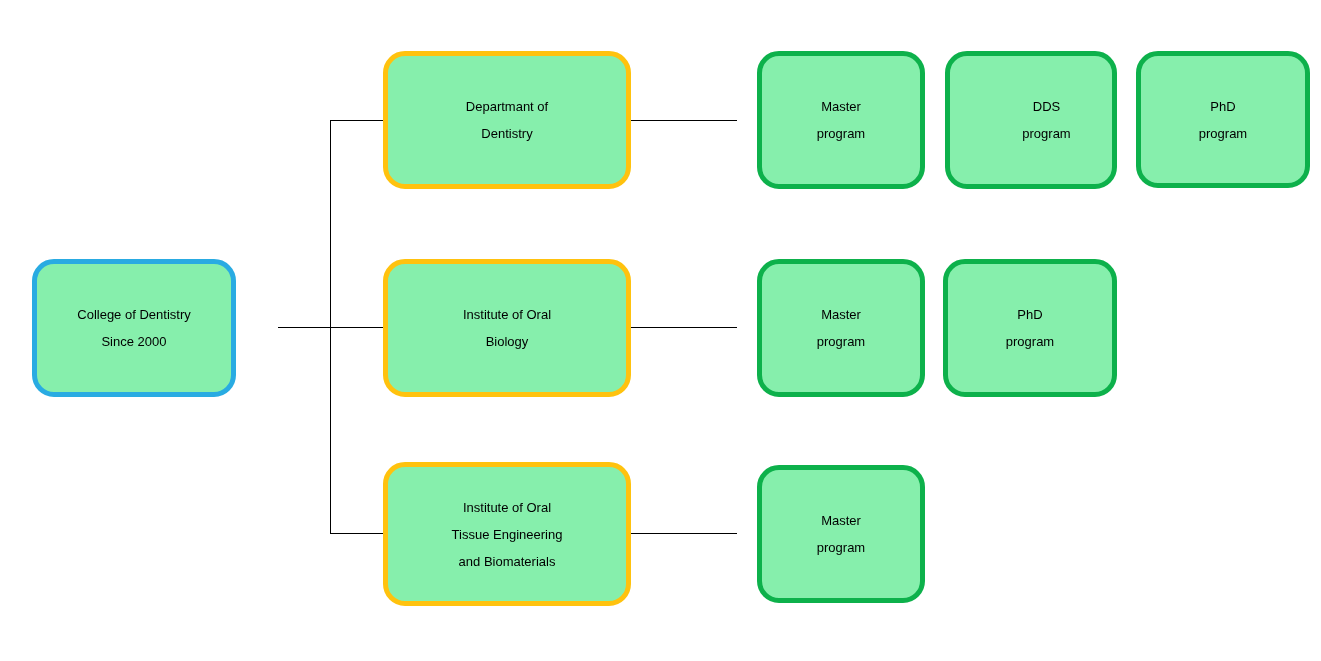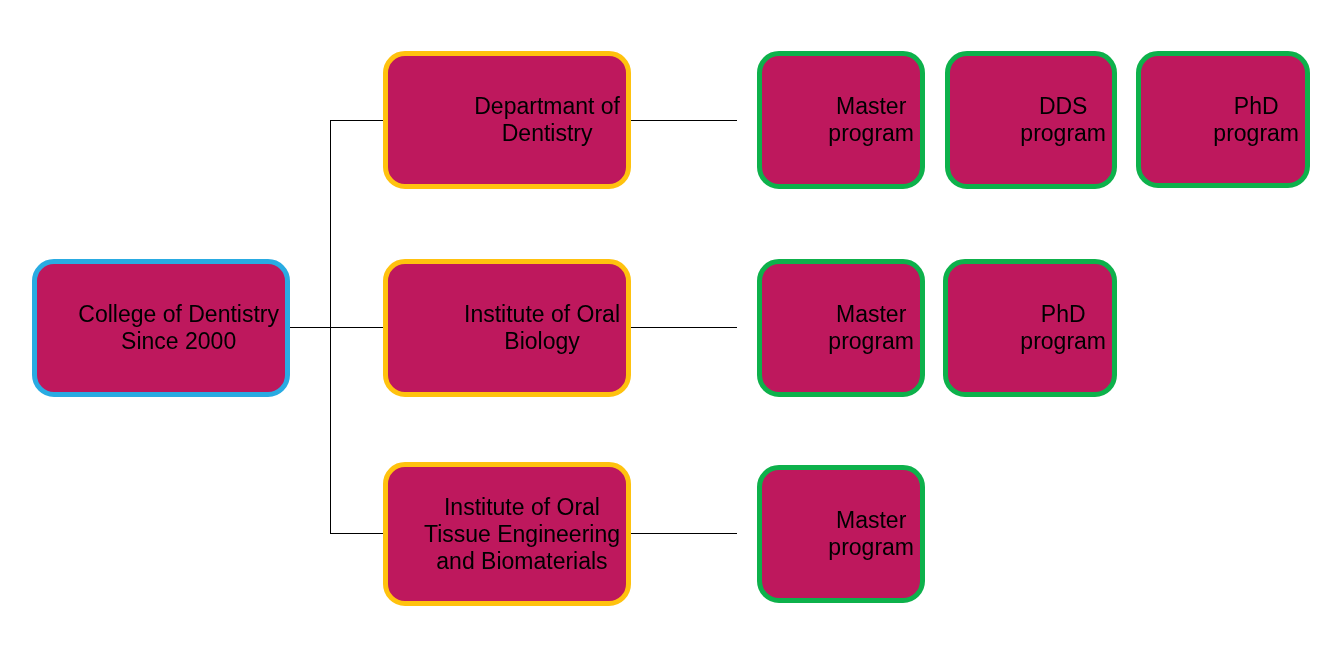--- a/index.html
+++ b/index.html
@@ -11,30 +11,30 @@
     position: relative;
     width: 1321px;
     height: 661px;
     background: var(--bg, #ffffff);
     font-family: "Liberation Sans", sans-serif;
     overflow: hidden;
   }
   .node {
     position: absolute;
     box-sizing: border-box;
-    background: #be185d;
+    background: #86efac;
     border-style: solid;
     border-width: 5px;
     border-radius: 22px;
     display: flex;
     align-items: center;
-    justify-content: flex-end;
+    justify-content: center;
     text-align: center;
     color: var(--text, #000000);
-    font-size: 23px;
+    font-size: 13px;
     line-height: 27px;
   }
   .node .label {
     white-space: pre-line;
     padding: 0 6px;
   }
   .node.root   { border-color: var(--root-border, #29ABE2); }
   .node.branch { border-color: var(--branch-border, #FFC20E); }
   .node.leaf   { border-color: var(--program-border, #0DB14B); margin-left: 20px; }
   .conn {
@@ -50,21 +50,21 @@
 <div class="stage">
 
   <div class="conn h" style="left:278px; top:327px; width:105px;"></div>
   <div class="conn v" style="left:330px; top:120px; height:414px;"></div>
   <div class="conn h" style="left:330px; top:120px; width:53px;"></div>
   <div class="conn h" style="left:330px; top:533px; width:53px;"></div>
   <div class="conn h" style="left:629px; top:120px; width:108px;"></div>
   <div class="conn h" style="left:629px; top:327px; width:108px;"></div>
   <div class="conn h" style="left:629px; top:533px; width:108px;"></div>
 
-  <div class="node root" style="left:32px; top:259px; width:258px; height:138px;">
+  <div class="node root" style="left:32px; top:259px; width:204px; height:138px;">
     <span class="label">College of Dentistry
 Since 2000</span>
   </div>
 
   <div class="node branch" style="left:383px; top:51px; width:248px; height:138px;">
     <span class="label">Departmant of
 Dentistry</span>
   </div>
   <div class="node branch" style="left:383px; top:259px; width:248px; height:138px;">
     <span class="label">Institute of Oral

